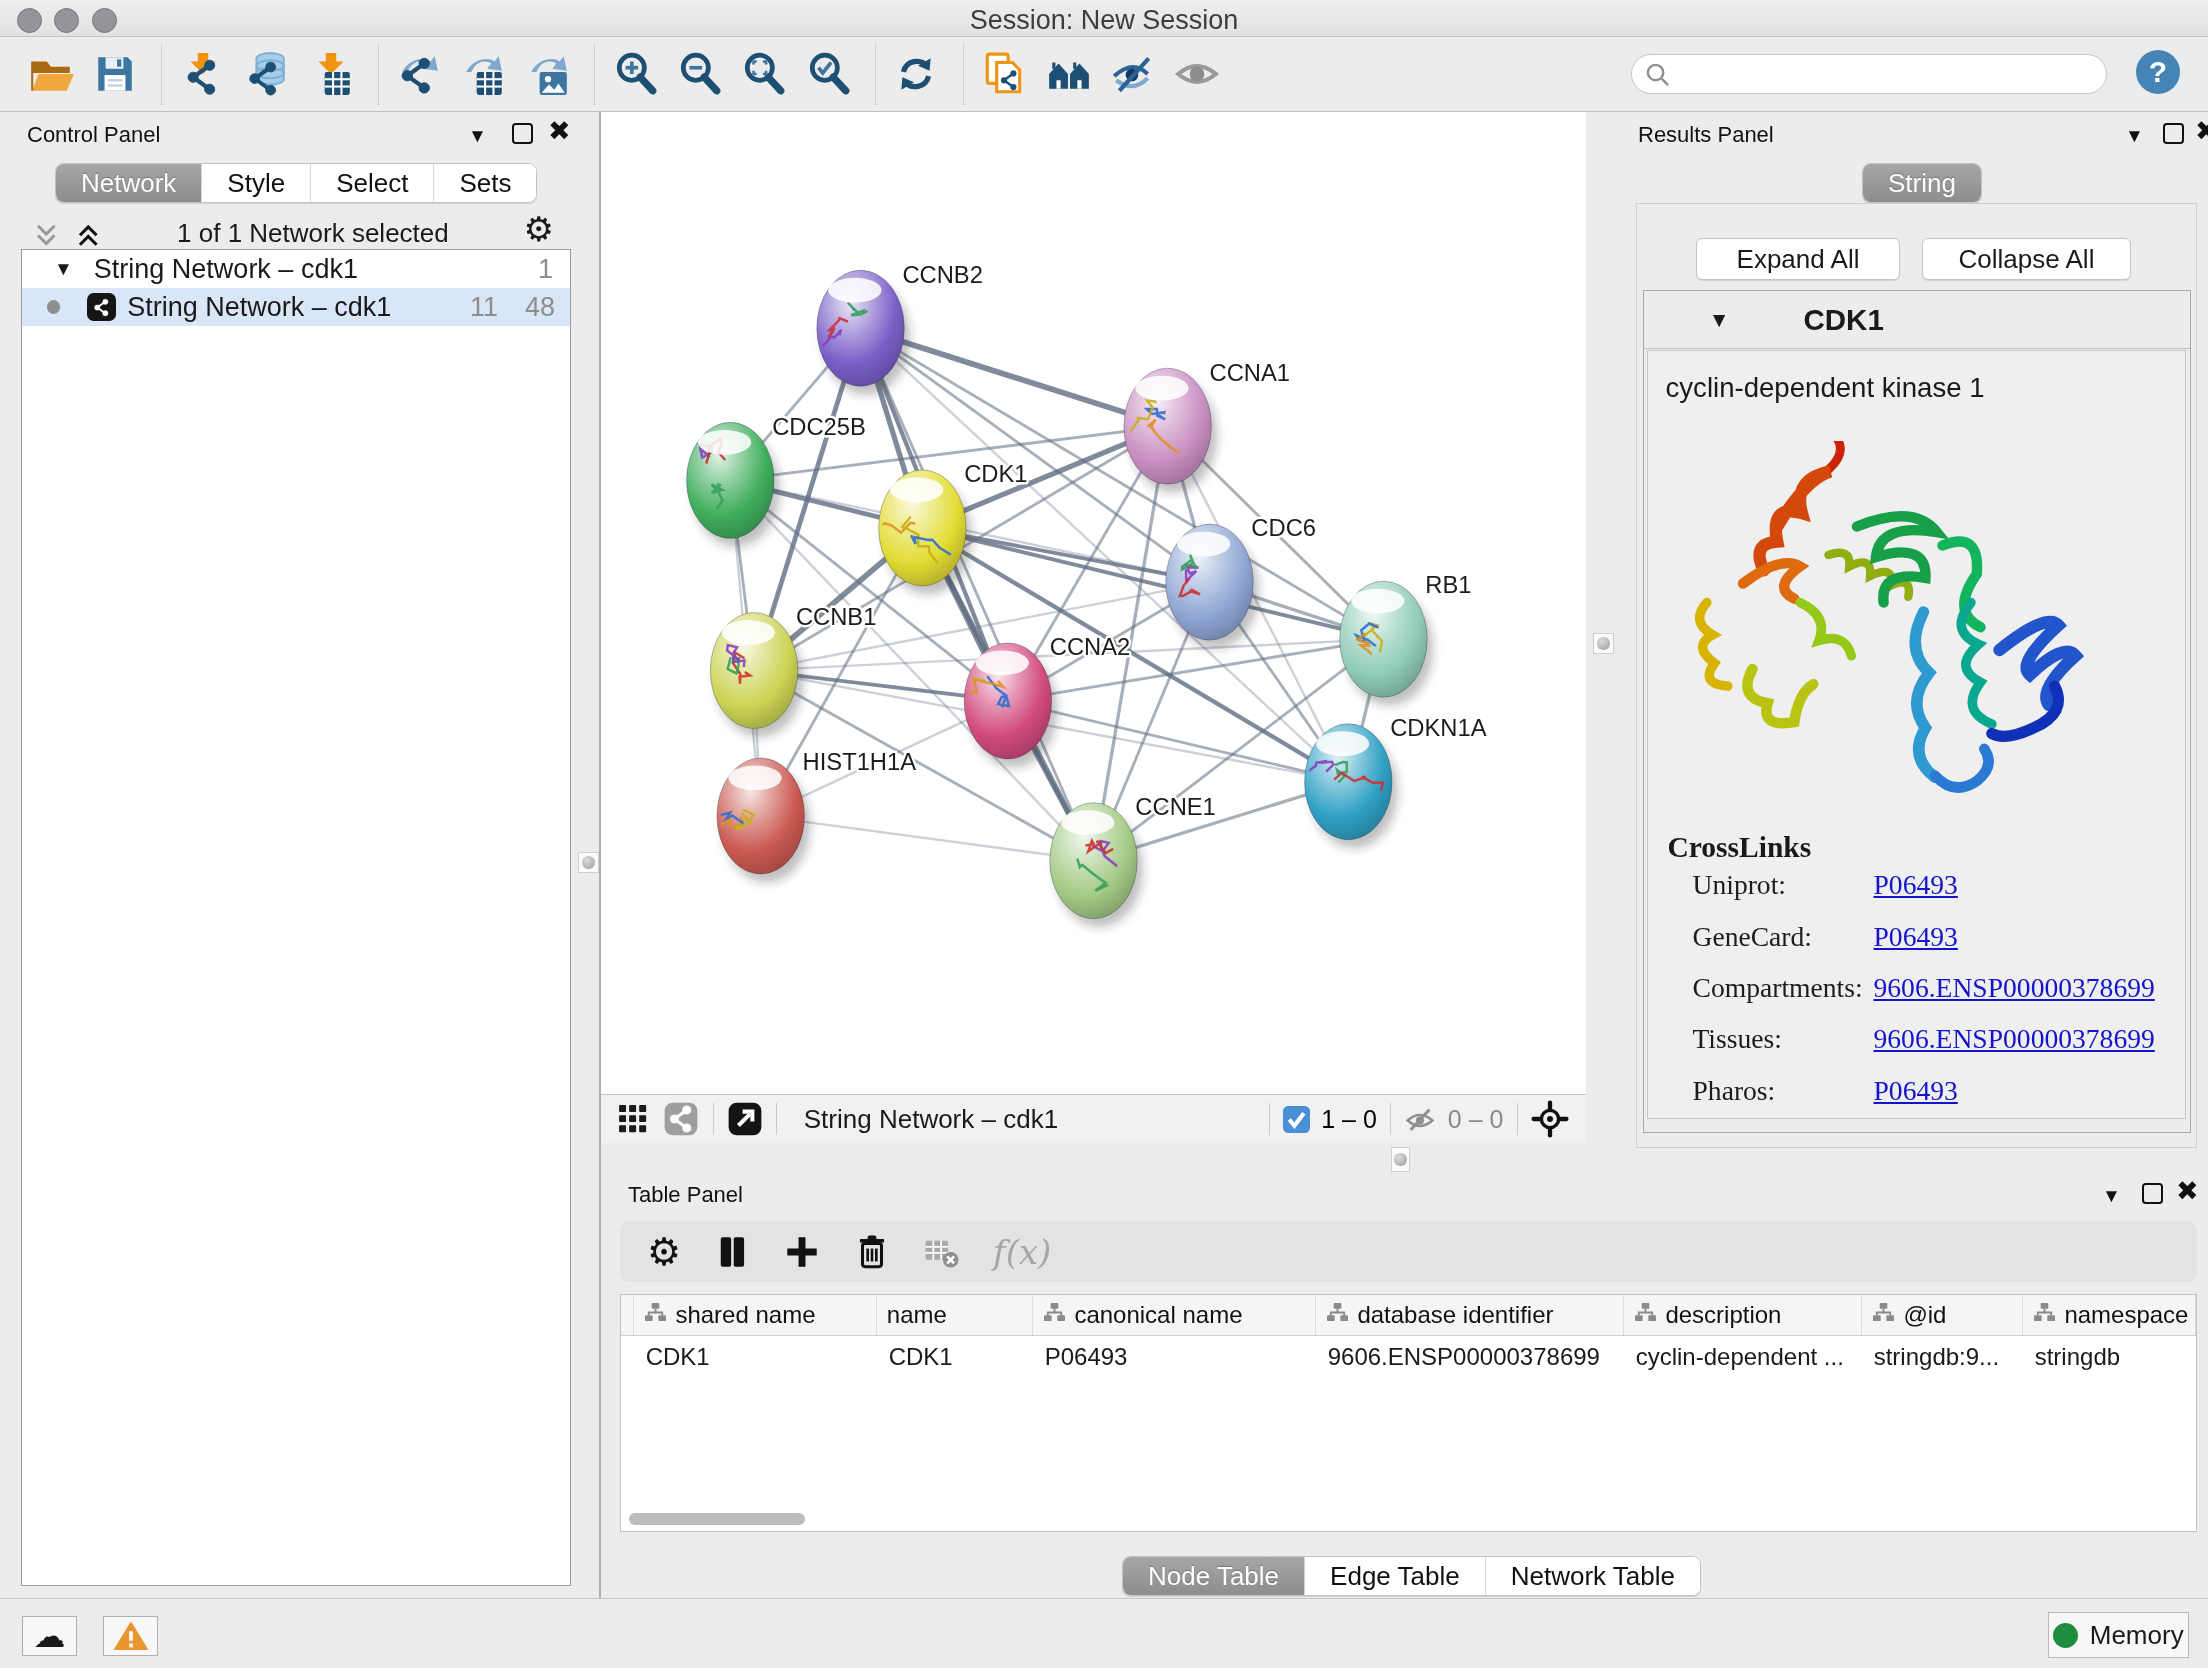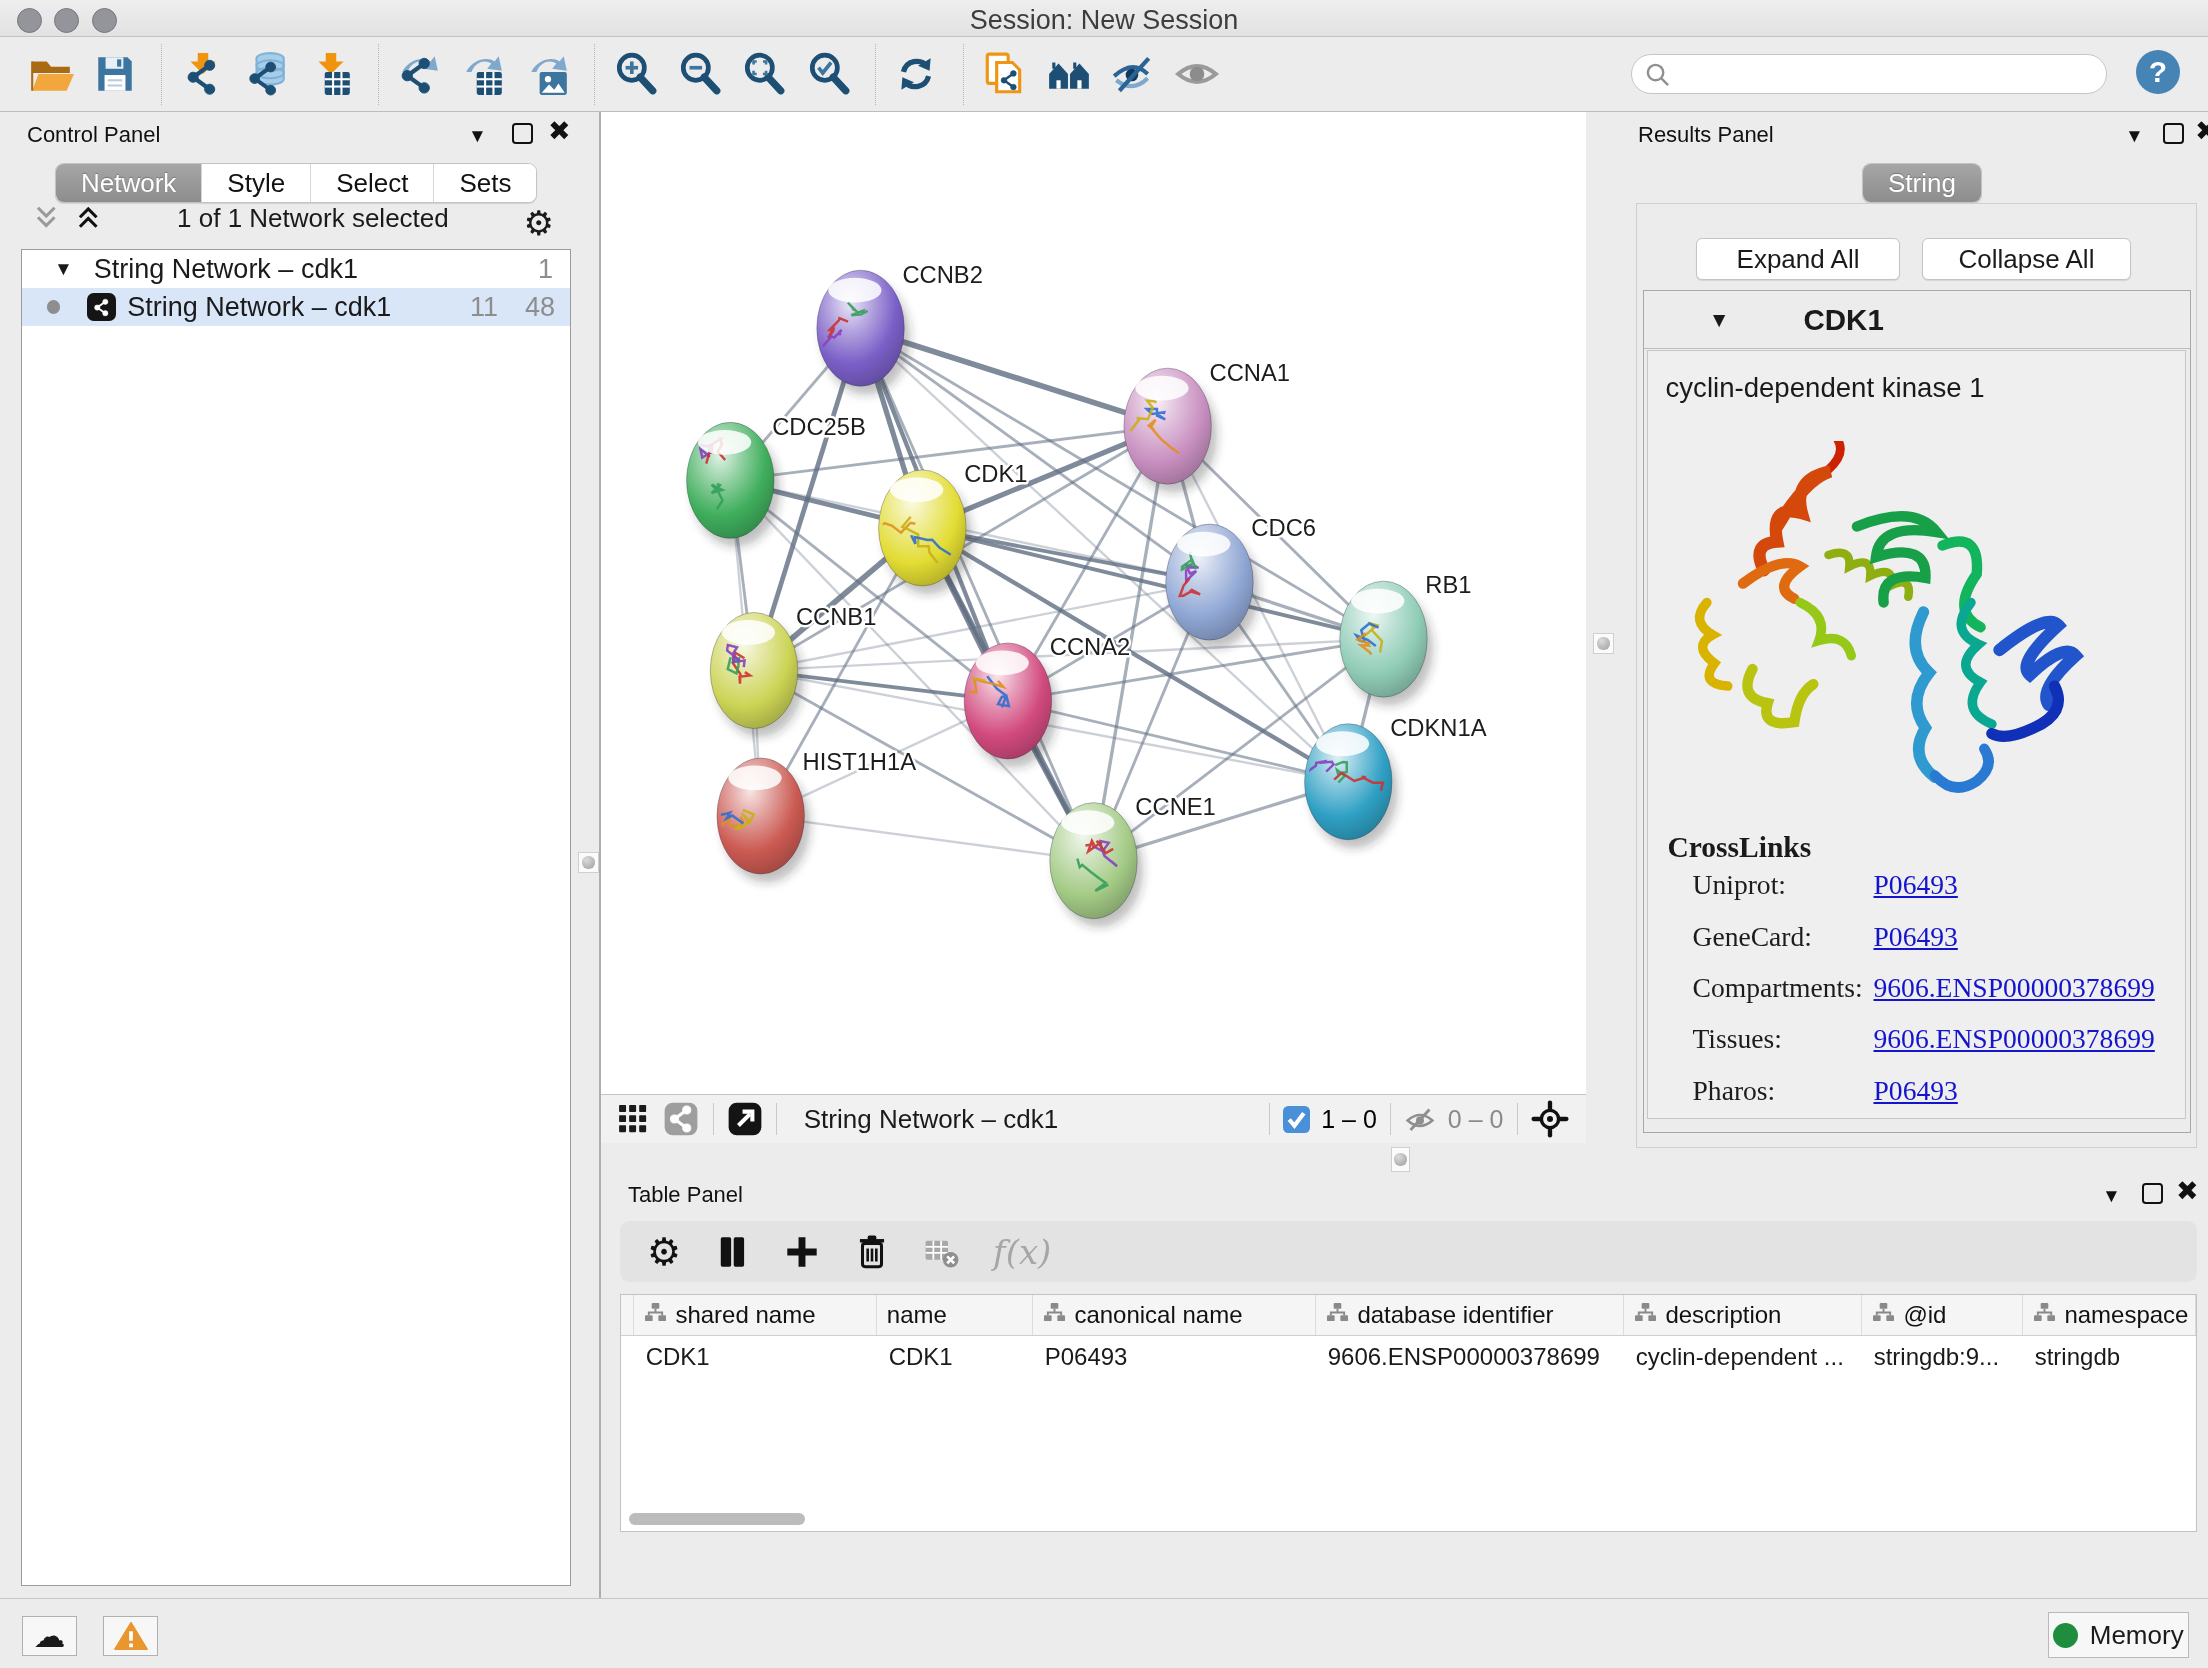--- a/index.html
+++ b/index.html
@@ -34,21 +34,21 @@
   .seg{padding:0 25px;height:38px;display:flex;align-items:center;justify-content:center;font-size:26px;
        background:#fff;color:#111;border-left:1px solid #d6d6d6;}
   .seg:first-child{border-left:none;}
   .seg.sel{background:linear-gradient(#a6a6a6,#8d8d8d);color:#fff;text-shadow:0 -1px 1px rgba(0,0,0,.25);}
   
   #control-panel{left:0;top:112px;width:588px;height:1486px;background:#ececec;}
   #cp-splitline{left:599px;top:112px;width:1.9px;height:1486px;background:#aeaeae;}
   .split-handle{width:19px;height:19px;background:#fbfbfb;border:1px solid #cfcfcf;display:flex;
                 align-items:center;justify-content:center;}
   .split-dot{width:12.4px;height:12.4px;border-radius:50%;background:radial-gradient(circle at 35% 30%,#dcdcdc,#9d9d9d);}
-  #cp-subhead{left:17px;top:91px;width:554px;height:46px;display:flex;align-items:flex-start;}
+  #cp-subhead{left:17px;top:91px;width:554px;height:46px;display:flex;align-items:flex-end;}
   #cp-tree{left:21px;top:137px;width:548px;height:1335px;background:#fff;border:1px solid #9c9c9c;}
   .tree-row{height:38px;display:flex;align-items:center;font-size:27px;}
   .tree-row.sel{background:#d9e6f7;}
   .tree-count{color:#8d8d8d;}
   .share-chip{width:28.5px;height:28.5px;border-radius:6.7px;background:#151515;display:flex;align-items:center;
               justify-content:center;}
   .glyph{font-family:"DejaVu Sans",sans-serif;}
   
   #canvas{left:601px;top:112px;width:985px;height:982px;background:#fff;}
   #right-strip{left:1586px;top:112px;width:32px;height:1060px;background:#ececec;}
@@ -909,20 +909,25 @@
         <div class="td" style="width: 243px;">CDK1</div>
         <div class="td" style="width: 156px;">CDK1</div>
         <div class="td" style="width: 283px;">P06493</div>
         <div class="td" style="width: 308px;">9606.ENSP00000378699</div>
         <div class="td" style="width: 238px;">cyclin-dependent ...</div>
         <div class="td" style="width: 161px;">stringdb:9...</div>
         <div class="td" style="flex: 1 1 auto;">stringdb</div>
       </div>
     <div id="tp-hscroll" class="abs"></div>
   </div>
+  <div class="abs" style="left:521px;top:384px" id="tp-tabs"><span class="seg-group">
+        <span class="seg sel">Node Table</span>
+        <span class="seg">Edge Table</span>
+        <span class="seg">Network Table</span>
+      </span></div>
 </div>
 
 <div id="statusbar" class="abs">
   <div class="sb-btn abs" style="left:22px;top:17px">
     <span class="glyph" style="font-size:32px">☁</span>
   </div>
   <div class="sb-btn abs" style="left:103px;top:17px">
     <svg width="34" height="30" viewBox="0 0 36 32">
       <path d="M18 2 L35 30 H1 Z" fill="#e8962e" stroke="#e8962e" stroke-width="2" stroke-linejoin="round"></path>
       <rect x="16" y="11" width="4" height="10" fill="#fff"></rect>

